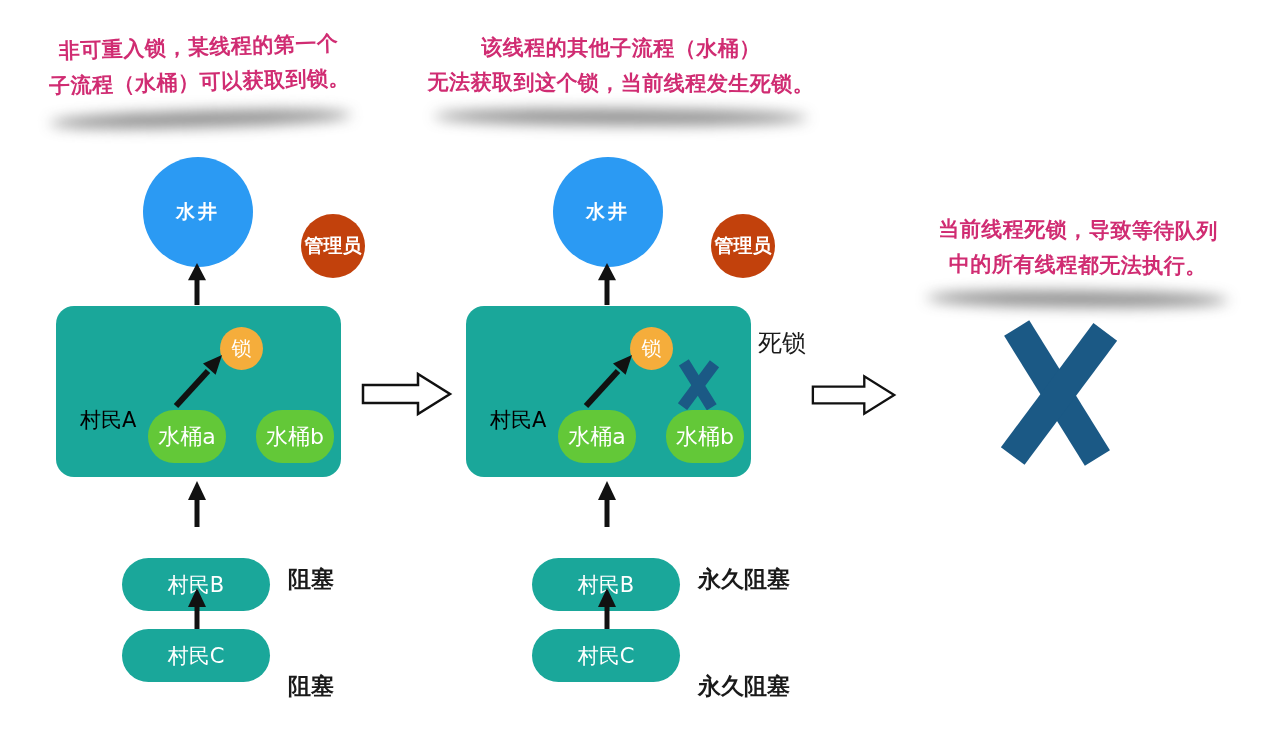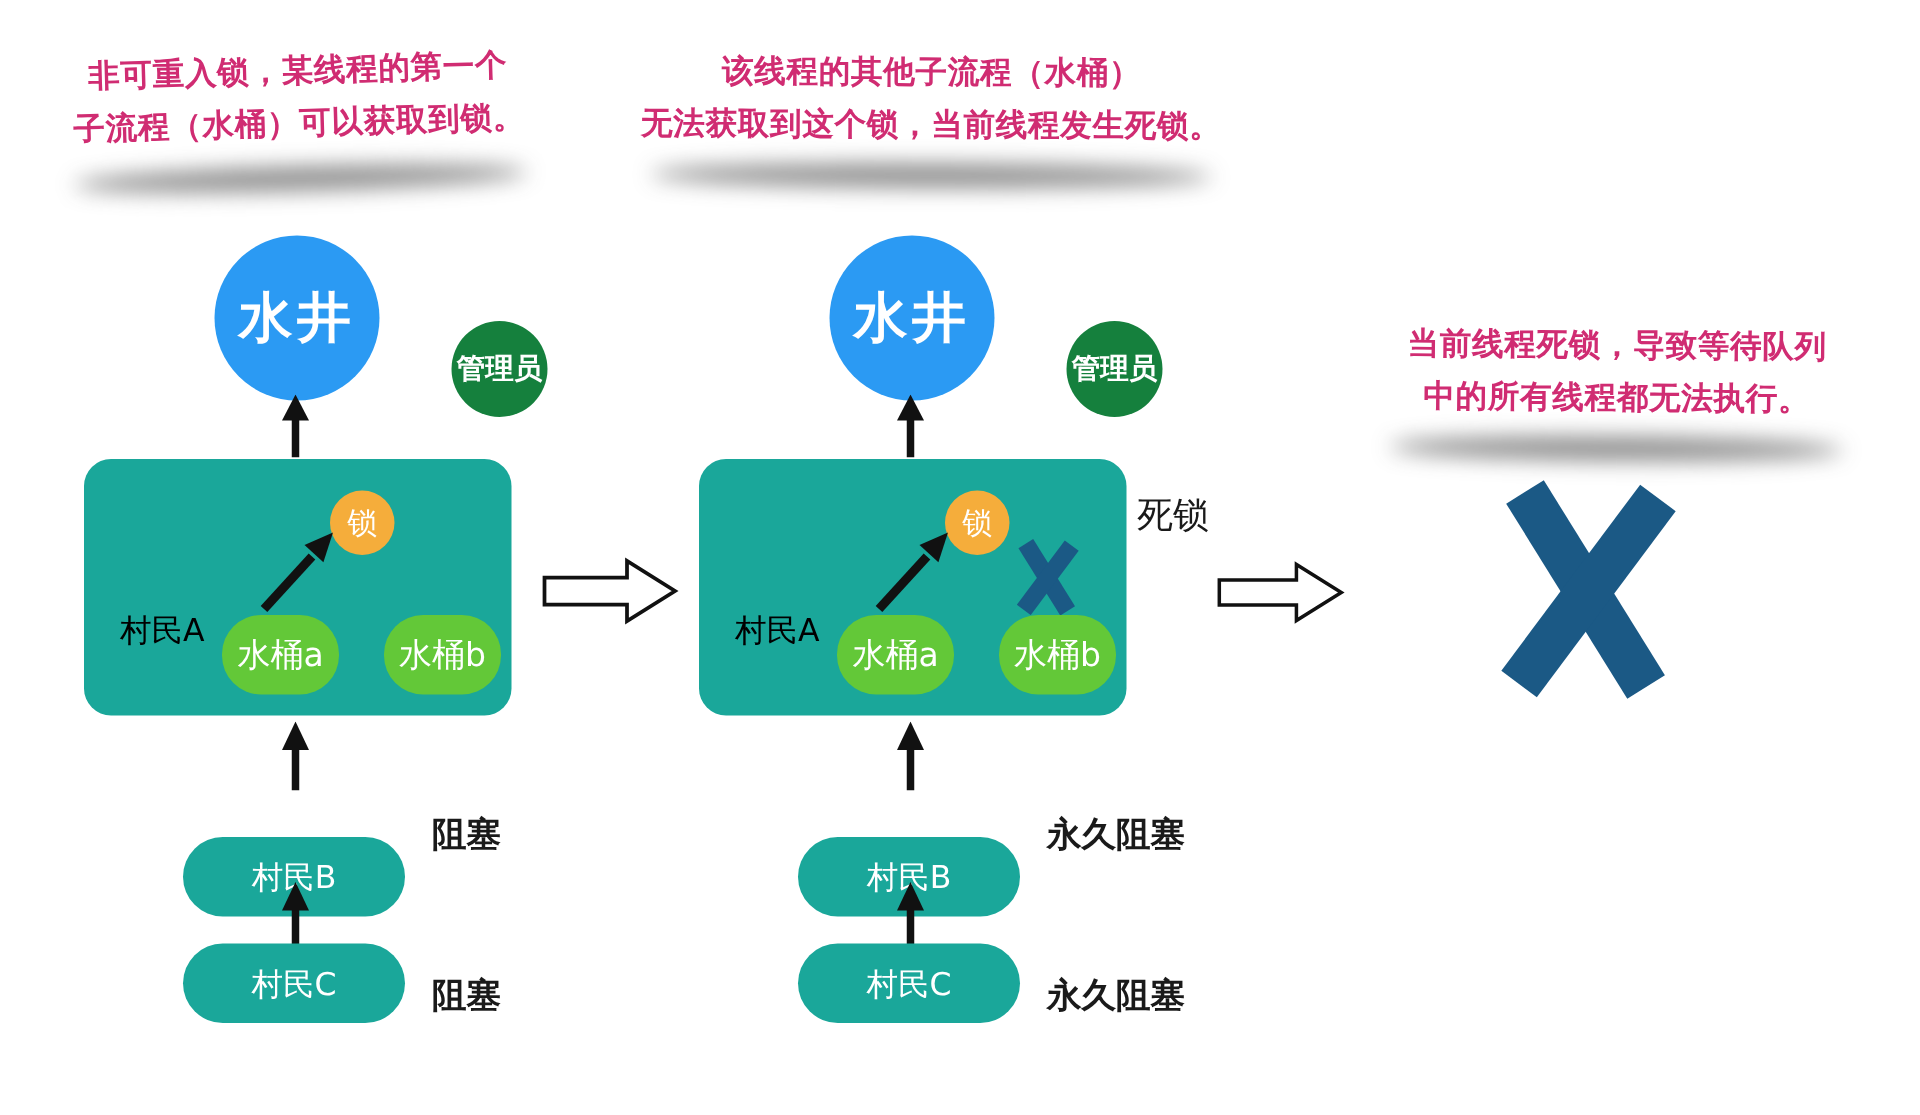--- a/index.html
+++ b/index.html
@@ -26,26 +26,26 @@
   .note2 { left:424px; top:16px;  width:394px; height:100px; transform:rotate(0.3deg); }
   .note3 { left:917px; top:197px; width:322px; height:101px; transform:rotate(0.5deg); }
 
   
   .panel { position:absolute; width:392px; height:552px; }
   .panel1 { left:40px;  top:150px; }
   .panel2 { left:450px; top:150px; }
 
   .well {
     position:absolute; left:103px; top:7px; width:110px; height:110px; border-radius:50%;
-    background:#2B9AF3; color:#fff; font-size:36px; font-weight:600; letter-spacing:3px;
+    background:#2B9AF3; color:#fff; font-size:19px; font-weight:600; letter-spacing:3px;
     display:flex; align-items:center; justify-content:center;
   }
   .admin {
     position:absolute; left:261px; top:64px; width:64px; height:64px; border-radius:50%;
-    background:#15803d; color:#fff; font-size:19px; font-weight:600; white-space:nowrap;
+    background:#c2410c; color:#fff; font-size:19px; font-weight:600; white-space:nowrap;
     display:flex; align-items:center; justify-content:center;
   }
   .thread-box {
     position:absolute; left:16px; top:156px; width:285px; height:171px;
     background:#1AA79A; border-radius:18px;
   }
   .villager-a { position:absolute; left:24px; top:72px; color:#000000; font-size:21px;margin-top:28px; }
   .lock {
     position:absolute; left:164px; top:21px; width:43px; height:43px; border-radius:50%;
     background:#F5AD3B; color:#fff; font-size:20px;
@@ -69,20 +69,21 @@
   .pill {
     position:absolute; left:82px; width:148px; height:53px; border-radius:27px;
     background:#1AA79A; color:#fff; font-size:21px;
     display:flex; align-items:center; justify-content:center;
   }
   .pill-b { top:380px;margin-top:28px; }
   .pill-c { top:479px; }
   .status {
     position:absolute; left:248px; font-size:23px; font-weight:700; color:#1a1a1a;
     white-space:nowrap;
+    margin-top:23px;
   }
   .status-b { top:391px; }
   .status-c { top:498px; }
   .deadlock-label {
     position:absolute; left:308px; top:177px; font-size:24px; font-weight:400; color:#1a1a1a;
     white-space:nowrap;
   }
 
   
   .flow-arrow { position:absolute; }

